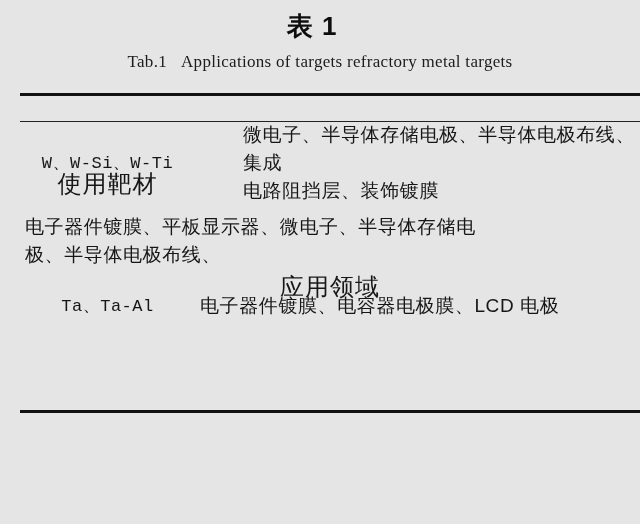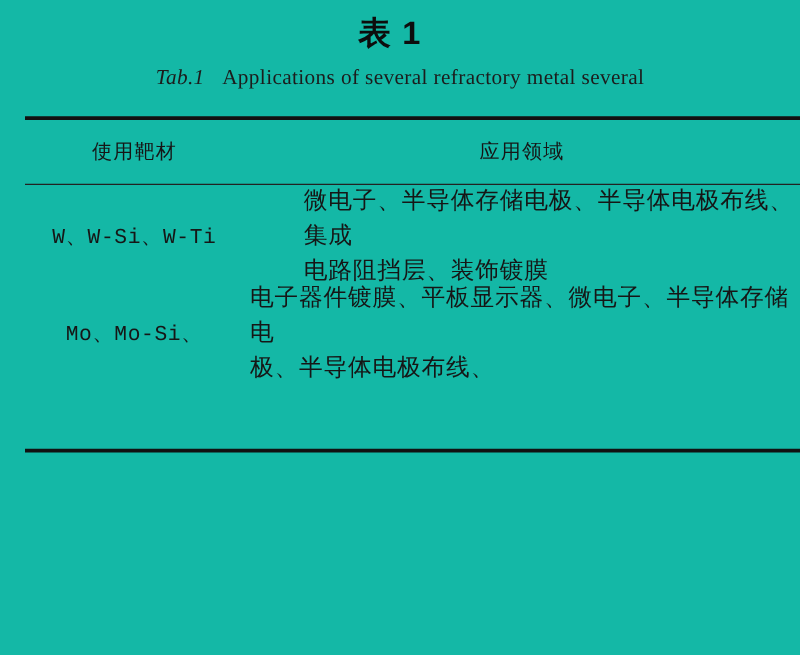--- a/index.html
+++ b/index.html
@@ -1,21 +1,21 @@
 <!DOCTYPE html>
 <html><head>
 <meta charset="utf-8">
 <style>
   * { margin: 0; padding: 0; box-sizing: border-box; }
   html, body { background: #ffffff; }
   .page {
     position: relative;
     width: 640px;
     height: 524px;
-    background: #14b8a6;
+    background: #e5e5e5;
     color: #161616;
     font-family: "Liberation Sans", sans-serif;
     overflow: hidden;
   }
   
   .title-zh {
     display: flex;
     justify-content: center;
     align-items: baseline;
     padding-top: 9px;
@@ -30,35 +30,36 @@
     display: flex;
     justify-content: center;
     align-items: baseline;
     margin-top: 7px;
     font-family: "Liberation Serif", serif;
     font-size: 17px;
     line-height: 24px;
     letter-spacing: 0.3px;
     color: #1c1c1c;
   }
-  .title-en .t-label { margin-right: 14px; font-style: italic; }
+  .title-en .t-label { margin-right: 14px; }
   
   .tbl {
     margin: 0 10px;
     width: 620px;
     border-top: 3px solid #111;
     border-bottom: 3px solid #111;
   }
   .page .tbl { position: absolute; top: 93px; left: 10px; }
   .row { display: flex; width: 100%; }
   .header-row {
-    height: 52px;
+    height: 26px;
     border-bottom: 1.5px solid #222;
-    font-size: 16px;
+    font-size: 24px;
     letter-spacing: 1px;
+    flex-direction: column;
   }
   .cell-target {
     width: 175px;
     flex: 0 0 175px;
     display: flex;
     align-items: center;
     justify-content: center;
     text-align: center;
   }
   .cell-app {
@@ -92,41 +93,44 @@
 <body>
 
 <div class="page">
 
   <div class="title-zh">
     <span class="t-label">表 1</span>
   </div>
 
   <div class="title-en">
     <span class="t-label">Tab.1</span>
-    <span>Applications of several refractory metal several</span>
+    <span>Applications of targets refractory metal targets</span>
   </div>
 
   <div class="tbl">
 
     <div class="row header-row">
       <div class="cell-target">使用靶材</div>
       <div class="cell-app">应用领域</div>
     </div>
 
     <div class="row body-row">
       <div class="cell-target">W、W-Si、W-Ti</div>
       <div class="cell-app">微电子、半导体存储电极、半导体电极布线、集成
 电路阻挡层、装饰镀膜</div>
     </div>
 
     <div class="row body-row">
-      <div class="cell-target">Mo、Mo-Si、</div>
       <div class="cell-app">电子器件镀膜、平板显示器、微电子、半导体存储电
 极、半导体电极布线、</div>
     </div>
 
+    <div class="row body-row">
+      <div class="cell-target">Ta、Ta-Al</div>
+      <div class="cell-app">电子器件镀膜、电容器电极膜、LCD 电极</div>
+    </div>
 
 
     <div class="row body-row">
     </div>
 
   </div>
 </div>
 
 </body></html>

